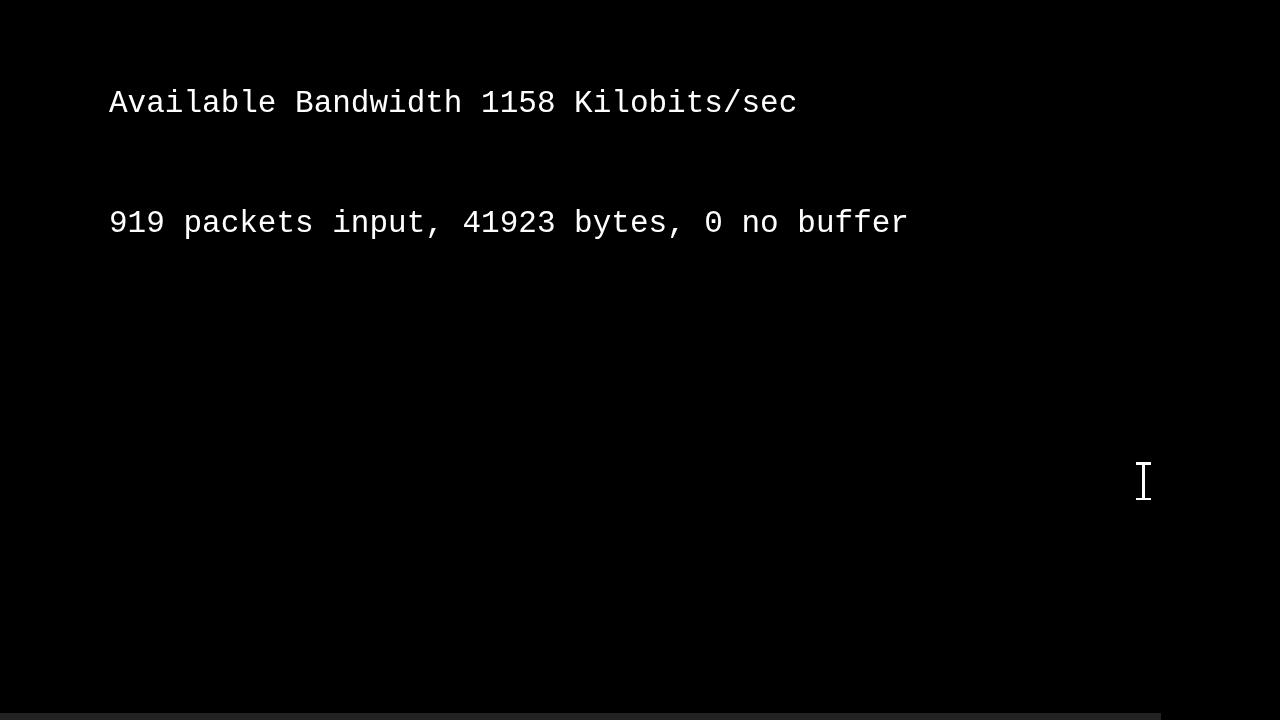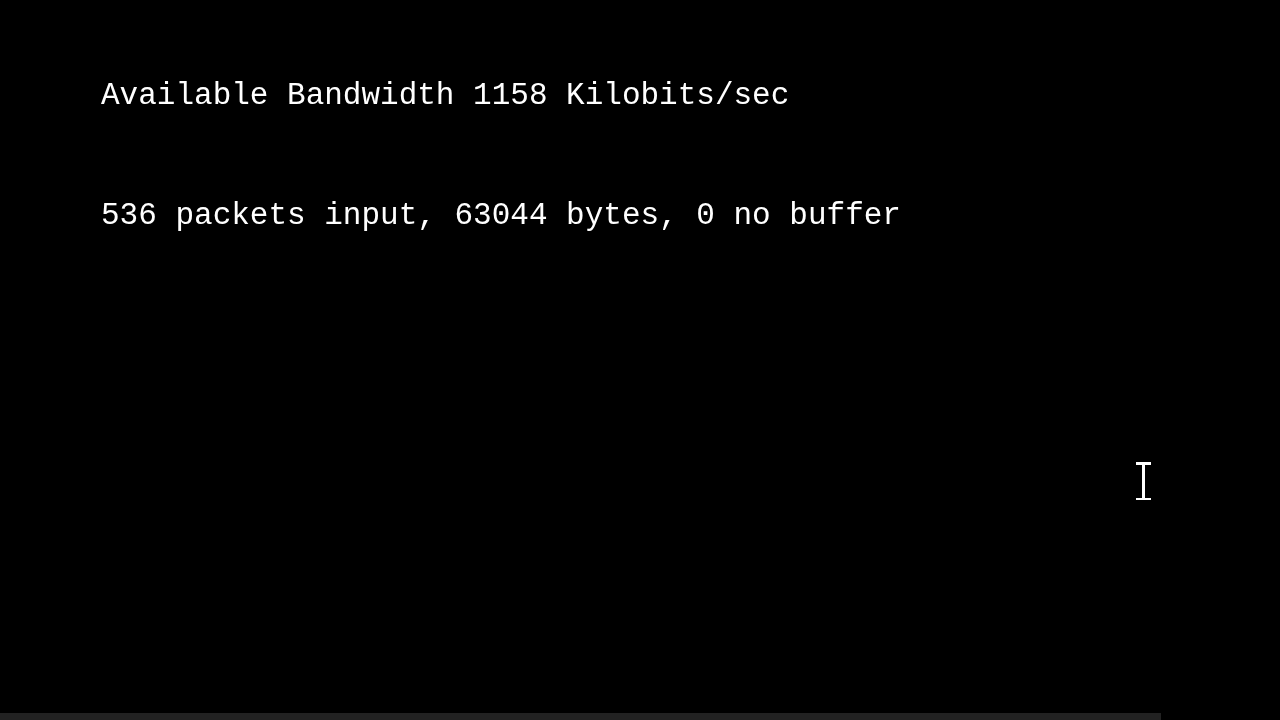--- a/index.html
+++ b/index.html
@@ -12,21 +12,21 @@
   }
   .terminal {
     width: 1161px;
     height: 720px;
     background: #000;
     color: #fff;
     font-family: "Courier New", Courier, monospace;
     font-size: 31px;
     line-height: 40px;
     white-space: pre;
-    padding: 8px;
+    padding: 16px;
     box-sizing: border-box;
     position: relative;
     overflow: hidden;
   }
   .line {
     display: block;
     white-space: pre;
   }
   .text-caret {
     position: absolute;
@@ -55,21 +55,21 @@
     bottom: 0;
     height: 7px;
     background: #222;
   }
 </style>
 </head>
 <body>
 
 <div class="terminal">
   <span class="line" style="margin-top:-12px">     Available Bandwidth 1158 Kilobits/sec</span>
-  <span class="line">     536 packets input, 63044 bytes, 0 no buffer</span>
+  <span class="line">     919 packets input, 41923 bytes, 0 no buffer</span>
   
   
   
   
   
   
   <span class="line"></span>
   
   
   

